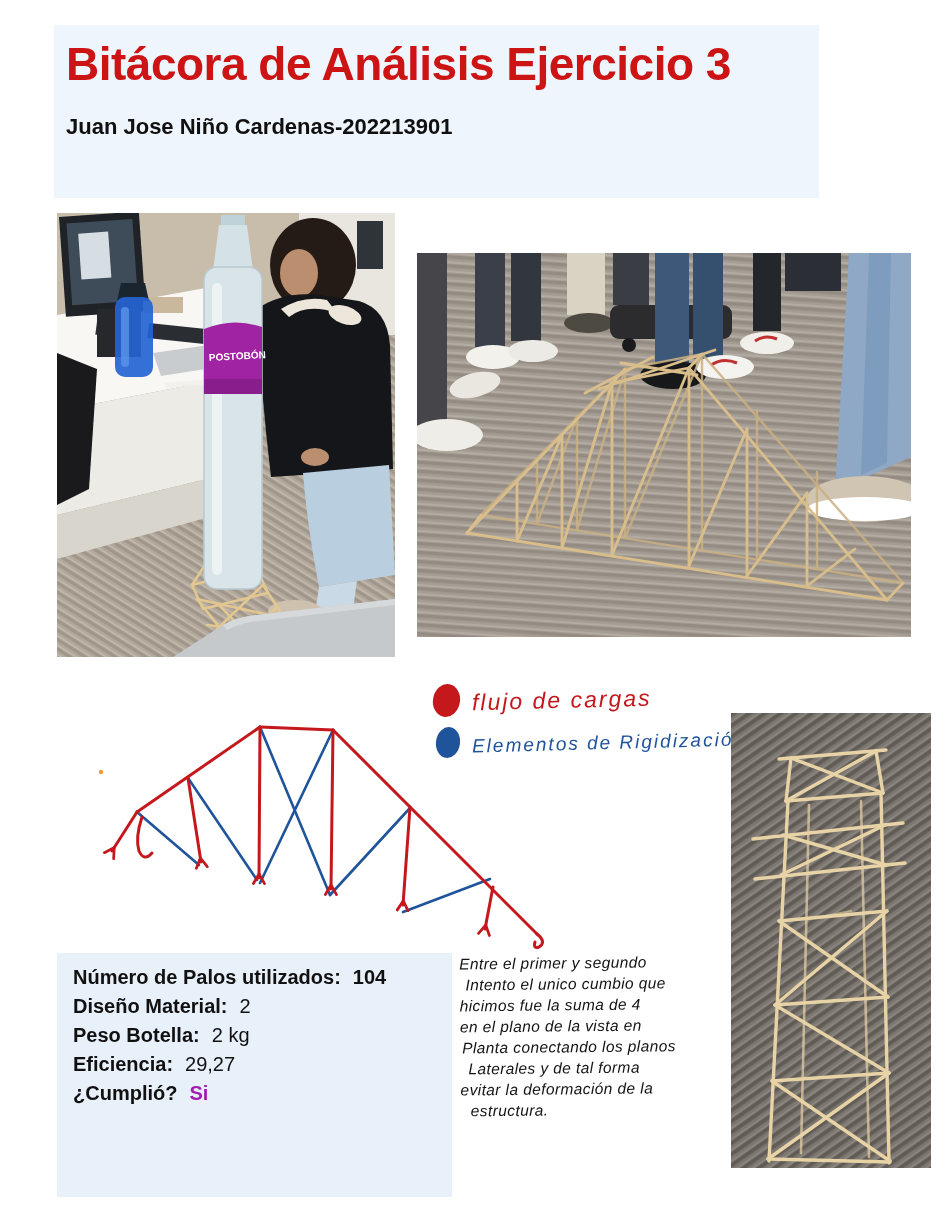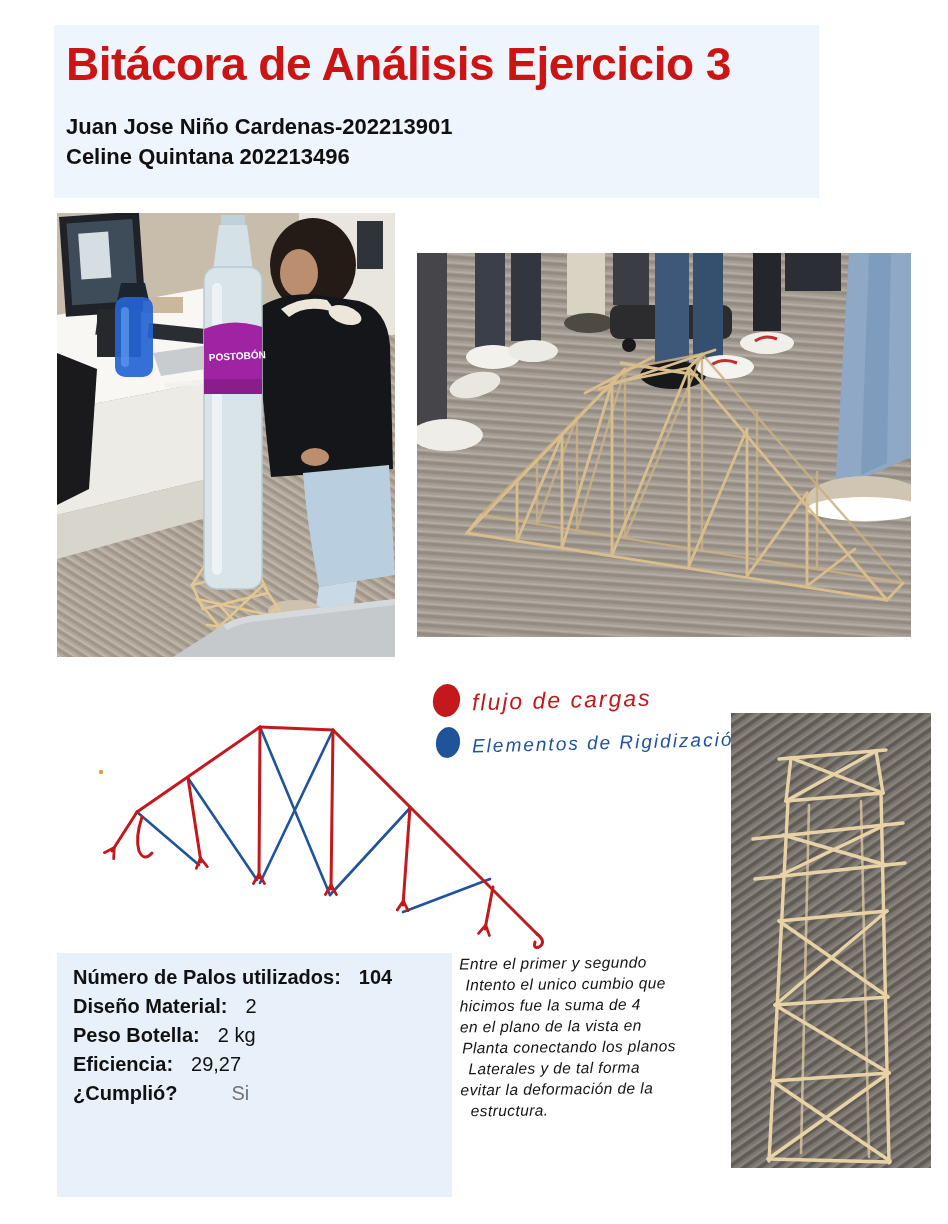--- a/index.html
+++ b/index.html
@@ -28,44 +28,43 @@
   .legend-dot{display:inline-block;border-radius:50%;}
   .legend-dot.red{width:27px;height:33px;background:#c4181c;transform:rotate(10deg);}
   .legend-dot.blue{width:24px;height:31px;background:#1f549b;transform:rotate(8deg);}
   .legend-label{font-style:italic;letter-spacing:2px;transform:rotate(-1.5deg);white-space:nowrap;}
   .legend-label.red{color:#c4181c;font-size:23px;}
   .legend-label.blue{color:#1f549b;font-size:19px;}
 
   
   .stats-box{position:absolute;left:57px;top:953px;width:395px;height:244px;background:#e8f0fa;
              box-sizing:border-box;padding:10px 16px;font-size:20px;line-height:29px;color:#111;}
-  .stat-line .lbl{font-weight:bold;margin-right:18px;}
+  .stat-line .lbl{font-weight:bold;margin-right:12px;}
   .stat-line .val{font-weight:normal;}
   .stat-line .val-bold{font-weight:bold;}
-  .stat-line .val-green{font-weight:normal;color:#737373;margin-left:36px;}
+  .stat-line .val-green{font-weight:bold;color:#a21caf;}
 
   
   .note{position:absolute;left:460px;top:952px;width:278px;font-style:italic;
         font-size:15.5px;line-height:21px;color:#141414;letter-spacing:0.4px;transform:rotate(-0.6deg);}
   .note div{white-space:nowrap;}
   .note div:nth-child(2){margin-left:6px;}
   .note div:nth-child(5){margin-left:2px;}
   .note div:nth-child(6){margin-left:8px;}
   .note div:nth-child(8){margin-left:10px;}
 </style>
 </head>
 <body>
 
 <div class="page">
 
   <header class="header-box">
     <h1>Bitácora de Análisis Ejercicio 3</h1>
     <div class="authors">
       <div>Juan Jose Niño Cardenas-202213901</div>
-      <div>Celine Quintana 202213496</div>
     </div>
   </header>
 
   <figure class="photo photo1">
     <svg width="338" height="444" viewBox="0 0 338 444">
       <defs>
         <pattern id="carpet1" width="8" height="8" patternUnits="userSpaceOnUse" patternTransform="rotate(32)">
           <rect width="8" height="8" fill="#b1a79a"></rect>
           <rect width="8" height="3" fill="#a0968a"></rect>
           <rect y="5.6" width="8" height="1.4" fill="#c4bbaf"></rect>

